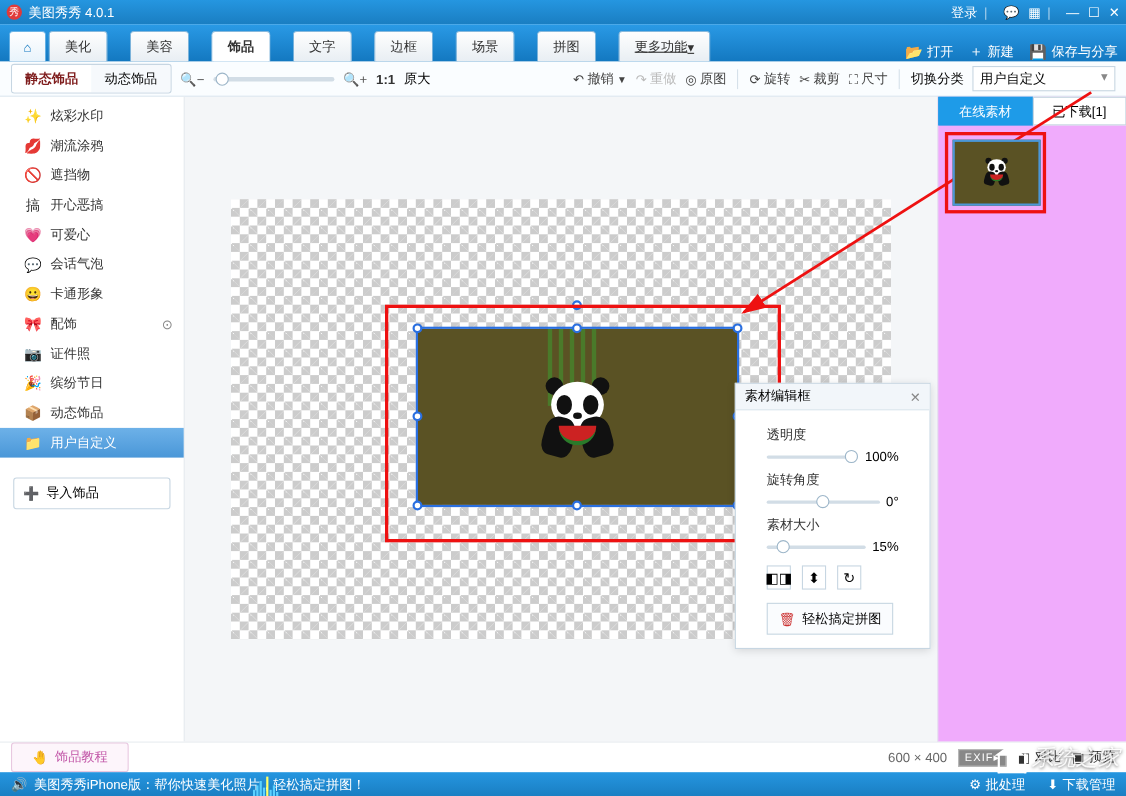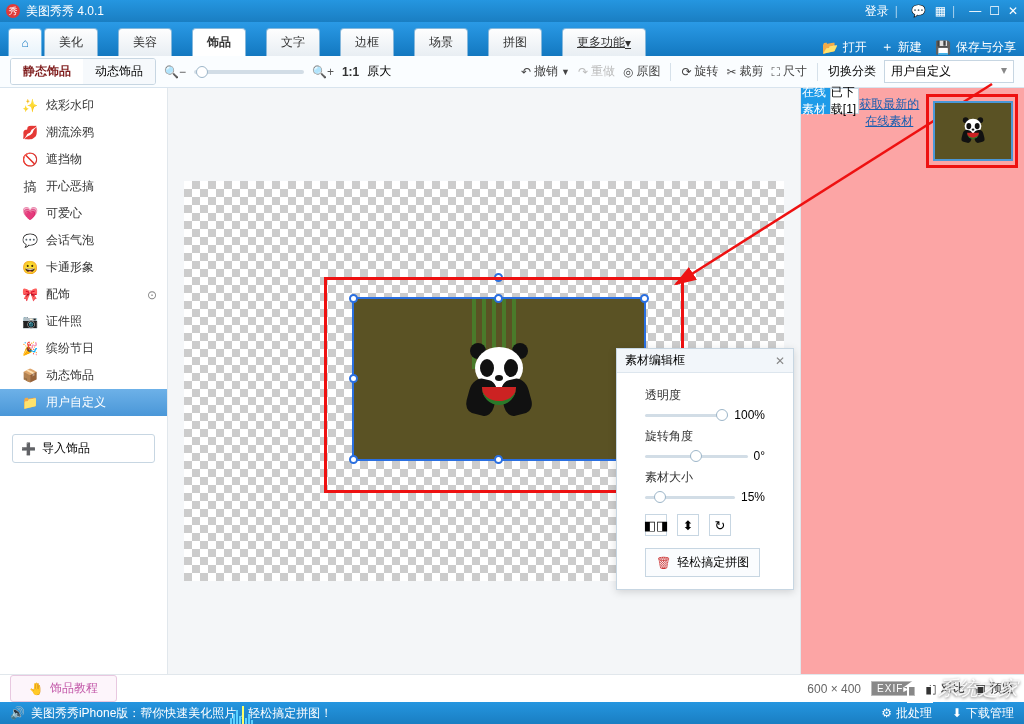--- a/index.html
+++ b/index.html
@@ -72,21 +72,21 @@
 .edit-panel .hdr .x { margin-left: auto; cursor: pointer; color: #888; }
 .edit-panel .body { padding: 8px 28px 12px; }
 .edit-panel .lbl { margin: 6px 0 4px; color: #333; }
 .edit-panel .slider-row { display: flex; align-items: center; gap: 6px; }
 .edit-panel .track { flex: 1; height: 3px; background: #d2dde6; position: relative; border-radius: 2px; }
 .edit-panel .track .knob { position: absolute; top: -5px; width: 12px; height: 12px; background: #fff; border: 1px solid #9db6c9; border-radius: 50%; }
 .edit-panel .tool-row { display: flex; gap: 10px; margin-top: 10px; }
 .edit-panel .tool-row .tico { width: 22px; height: 22px; border: 1px solid #c7d6e2; display: flex; align-items: center; justify-content: center; cursor: pointer; font-size: 13px; }
 .edit-panel .del-btn { margin-top: 12px; border: 1px solid #c7d6e2; padding: 5px 10px; display: inline-flex; align-items: center; gap: 6px; cursor: pointer; background: #fafcfe; }
 
-.right-panel { width: 224px; border-left: 1px solid #e1e7ec; background: #fca5a5; display: flex; flex-direction: row; }
+.right-panel { width: 172px; border-left: 1px solid #e1e7ec; background: #f0abfc; display: flex; flex-direction: column; }
 .right-panel .tabs { display: flex; height: 26px; }
 .right-panel .tabs div { flex: 1; display: flex; align-items: center; justify-content: center; border: 1px solid #c7d6e2; cursor: pointer; }
 .right-panel .tabs .online { background: #1e9be8; color: #fff; border-color: #1e9be8; }
 .right-panel .tabs .downloaded { background: #fff; }
 .right-panel .link { text-align: center; padding: 8px 0; }
 .right-panel .link a { color: #1a5fb0; text-decoration: underline; cursor: pointer; }
 .right-panel .thumb-area { padding: 6px; position: relative; }
 .right-panel .thumb-red { border: 3px solid #e11; padding: 4px; width: 92px; }
 .right-panel .thumb { width: 80px; height: 60px; border: 2px solid #4a97d8; background: #5a5224; position: relative; }
 .right-panel .thumb .mini-panda { position: absolute; left: 50%; top: 50%; transform: translate(-50%,-50%) scale(.35); }
@@ -350,21 +350,20 @@
         </defs>
       <line x1="330" y1="6" x2="14" y2="206" stroke="#e11" stroke-width="2.5" marker-end="url(#ah)"></line>
     </svg>
   </div>
 
   <div class="right-panel">
     <div class="tabs">
       <div class="online">在线素材</div>
       <div class="downloaded">已下载[1]</div>
     </div>
-    <div class="link"><a>获取最新的在线素材</a></div>
     <div class="thumb-area">
       <div class="thumb-red">
         <div class="thumb">
           <div class="mini-panda panda">
             <div class="ear l"></div>
               <div class="ear r"></div>
             <div class="head"></div>
             <div class="eye l"></div>
               <div class="eye r"></div>
             <div class="nose"></div>

